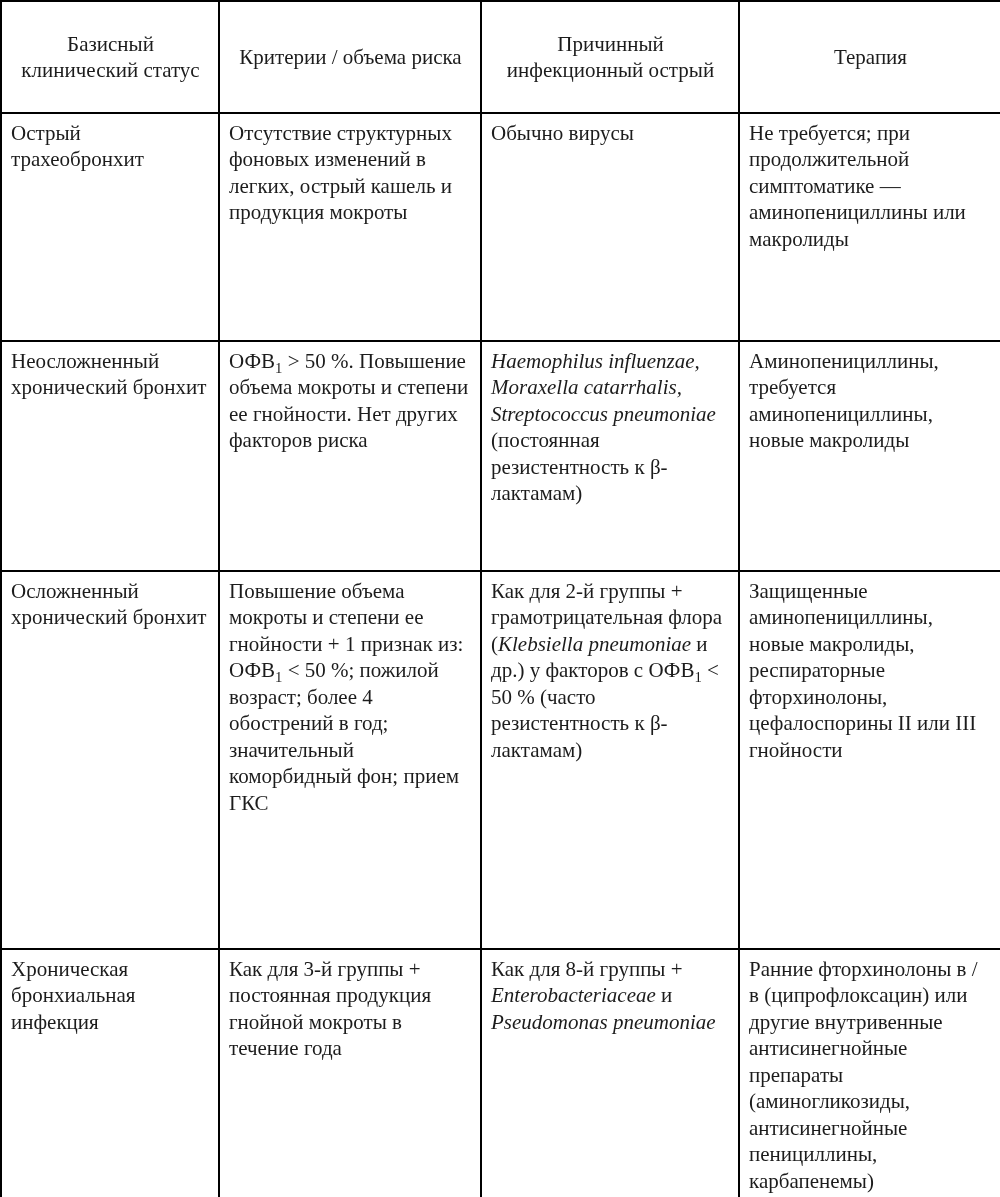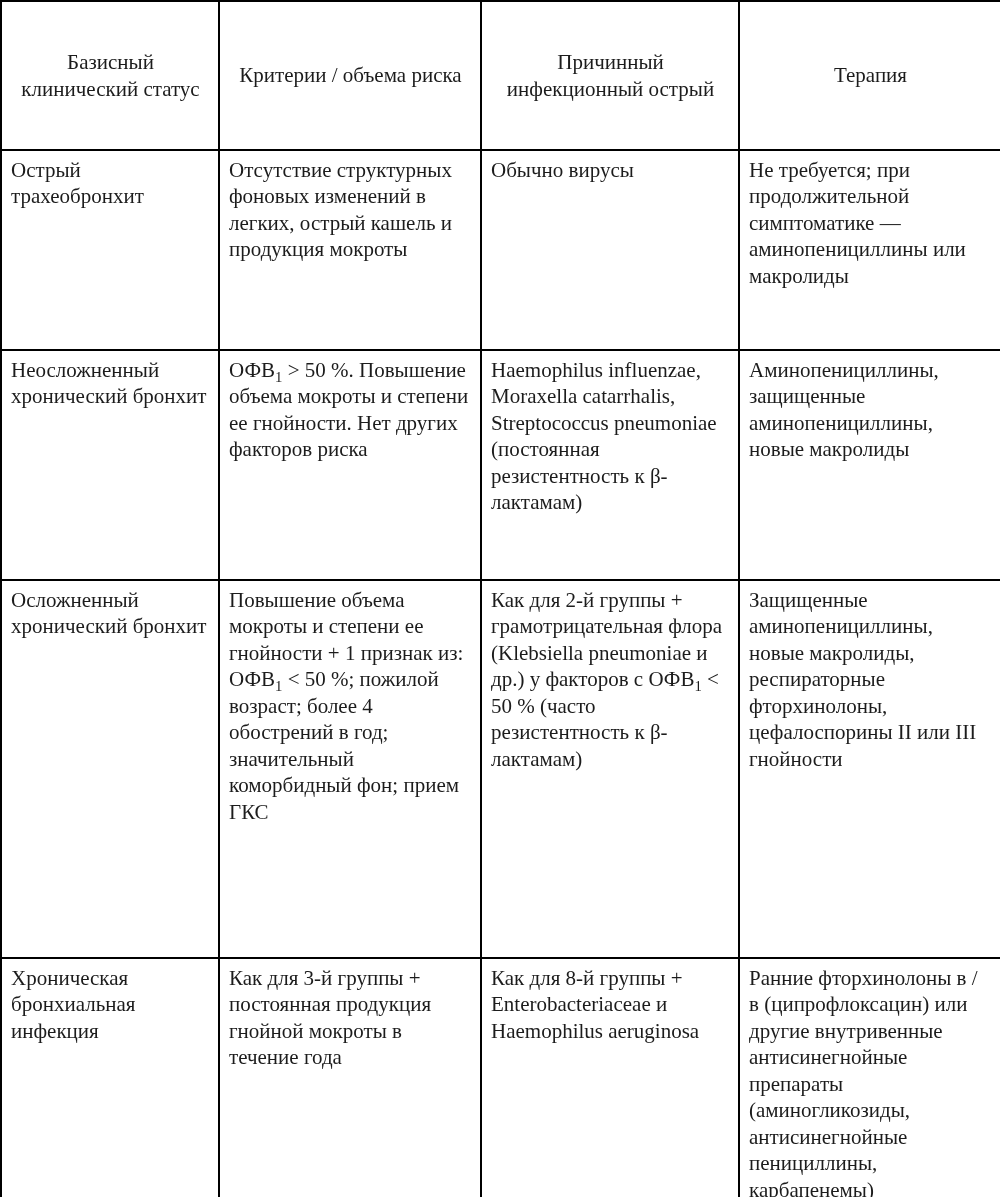--- a/index.html
+++ b/index.html
@@ -31,30 +31,30 @@
   }
   table.clinical th {
     font-weight: normal;
     text-align: center;
     vertical-align: middle;
   }
   table.clinical td {
     text-align: left;
     vertical-align: top;
   }
-  tr.r-head { height: 149px; }
-  tr.r1 { height: 200px; }
+  tr.r-head { height: 112px; }
+  tr.r1 { height: 228px; }
   tr.r2 { height: 230px; }
   tr.r3 { height: 378px; }
   tr.r4 { height: 319px; margin-left: 24px; }
   sub {
     font-size: 70%;
     line-height: 0;
   }
-  span.it { }
+  span.it { font-style: italic; }
 </style>
 </head>
 <body>
 
 <table class="clinical">
   <colgroup>
     <col style="width:218px">
     <col style="width:262px">
     <col style="width:258px">
     <col style="width:262px">
@@ -71,28 +71,28 @@
     <tr class="r1">
       <td><span>Острый трахеобронхит</span></td>
       <td><span>Отсутствие структурных фоновых изменений в легких, острый кашель и продукция мокроты</span></td>
       <td><span>Обычно вирусы</span></td>
       <td><span>Не требуется; при продолжительной симптоматике — аминопенициллины или макролиды</span></td>
     </tr>
     <tr class="r2">
       <td><span>Неосложненный хронический бронхит</span></td>
       <td><span>ОФВ</span><sub>1</sub><span> &gt; 50 %. Повышение объема мокроты и степени ее гнойности. Нет других факторов риска</span></td>
       <td><span class="it">Haemophilus influenzae, Moraxella catarrhalis, Streptococcus pneumoniae</span><span> (постоянная резистентность к β-лактамам)</span></td>
-      <td><span>Аминопенициллины, защищенные аминопенициллины, новые макролиды</span></td>
+      <td><span>Аминопенициллины, требуется аминопенициллины, новые макролиды</span></td>
     </tr>
     <tr class="r3">
       <td><span>Осложненный хронический бронхит</span></td>
       <td><span>Повышение объема мокроты и степени ее гнойности + 1 признак из: ОФВ</span><sub>1</sub><span> &lt; 50 %; пожилой возраст; более 4 обострений в год; значительный коморбидный фон; прием ГКС</span></td>
       <td><span>Как для 2-й группы + грамотрицательная флора (</span><span class="it">Klebsiella pneumoniae</span><span> и др.) у факторов с ОФВ</span><sub>1</sub><span> &lt; 50 % (часто резистентность к β-лактамам)</span></td>
       <td><span>Защищенные аминопенициллины, новые макролиды, респираторные фторхинолоны, цефалоспорины II или III гнойности</span></td>
     </tr>
     <tr class="r4">
       <td><span>Хроническая бронхиальная инфекция</span></td>
       <td><span>Как для 3-й группы + постоянная продукция гнойной мокроты в течение года</span></td>
-      <td><span>Как для 8-й группы + </span><span class="it">Enterobacteriaceae</span><span> и </span><span class="it">Haemophilus aeruginosa</span></td>
+      <td><span>Как для 8-й группы + </span><span class="it">Enterobacteriaceae</span><span> и </span><span class="it">Pseudomonas pneumoniae</span></td>
       <td><span>Ранние фторхинолоны в / в (ципрофлоксацин) или другие внутривенные антисинегнойные препараты (аминогликозиды, антисинегнойные пенициллины, карбапенемы)</span></td>
     </tr>
   </tbody>
 </table>
 
 </body></html>

